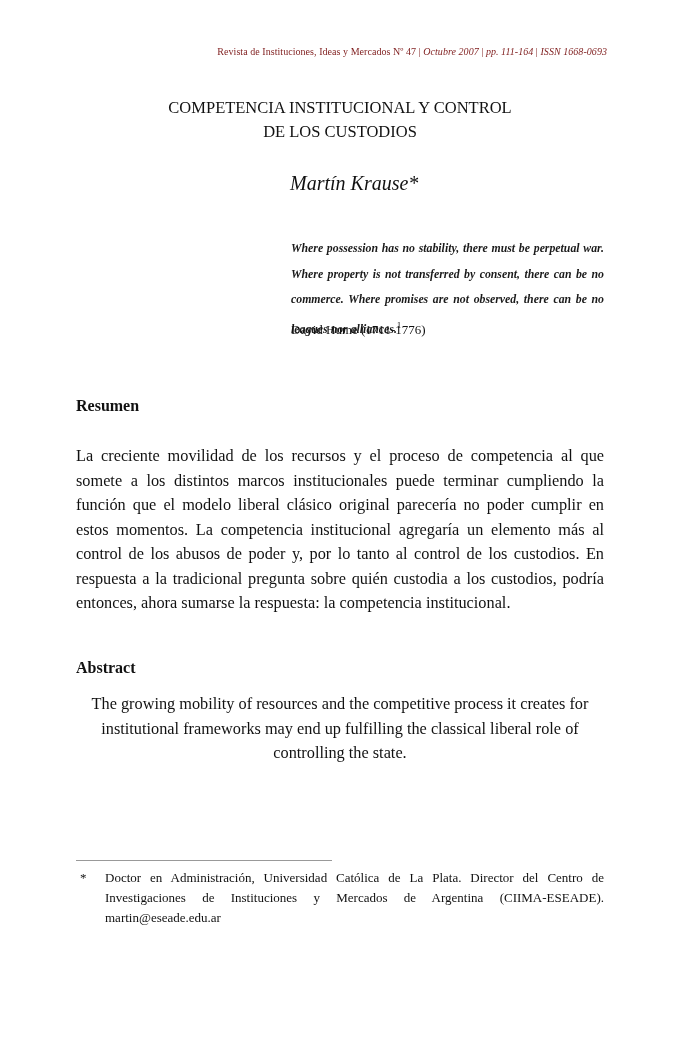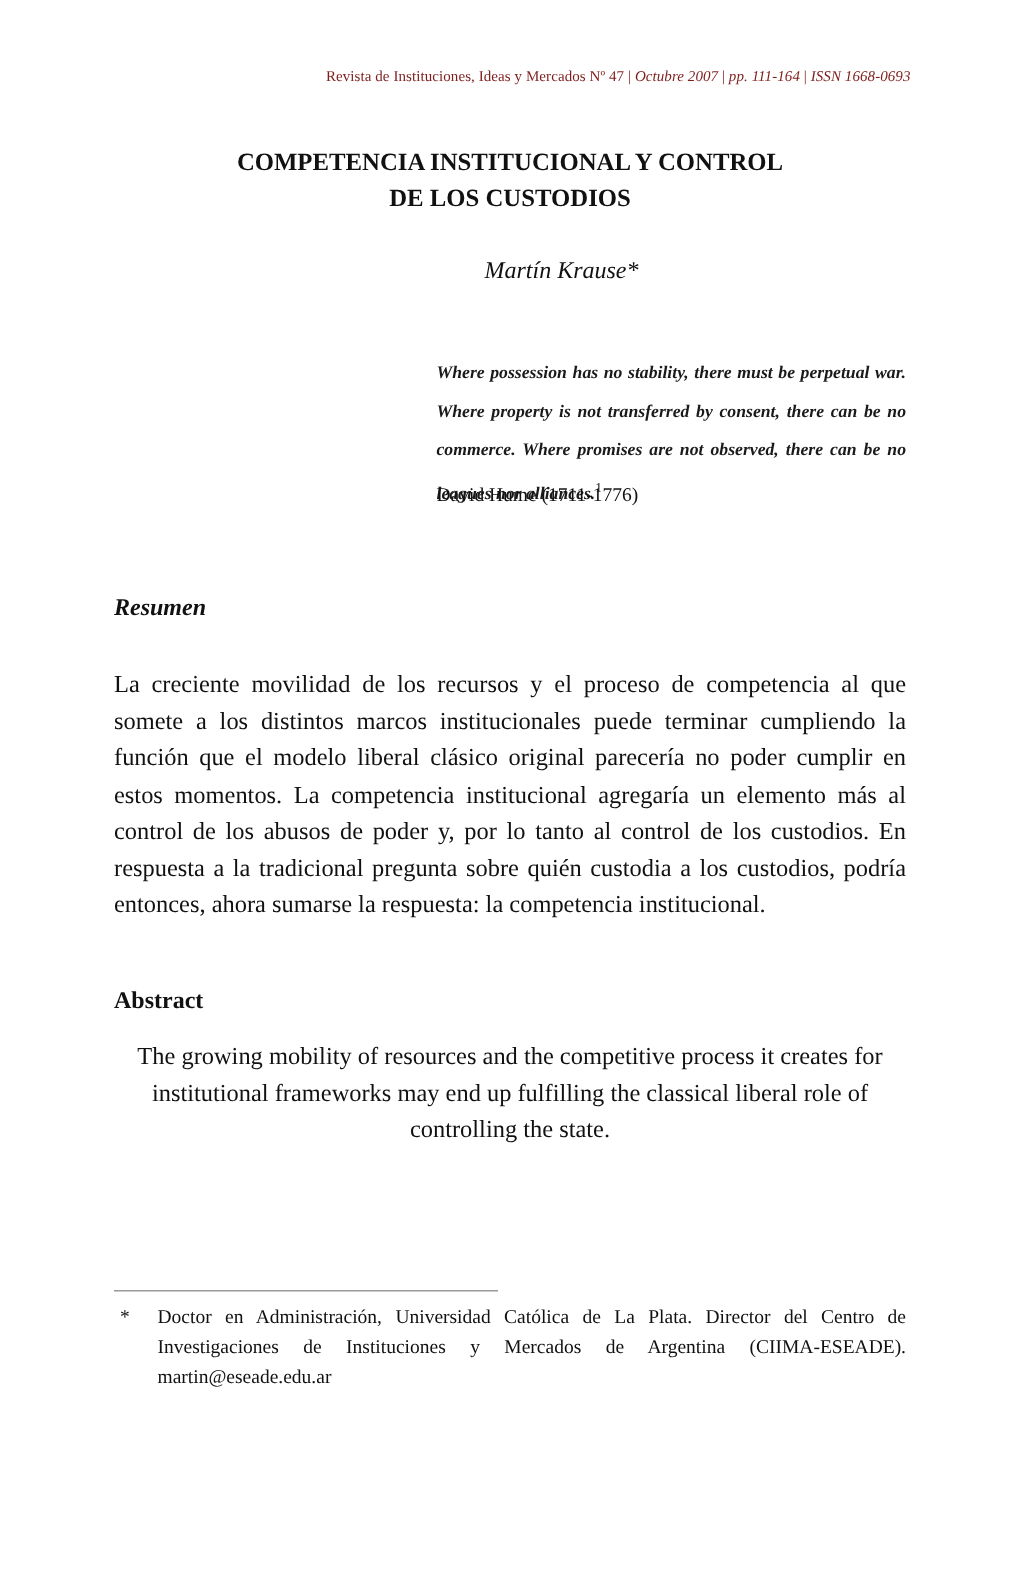--- a/index.html
+++ b/index.html
@@ -2,22 +2,22 @@
 <html><head>
 <meta charset="utf-8">
 <style>
   html, body { margin: 0; padding: 0; background: #ffffff; }
   body { width: 680px; height: 1058px; position: relative; overflow: hidden;
          font-family: "Liberation Serif", "DejaVu Serif", serif; color: #111; }
   .header { position: absolute; top: 46px; left: 0; width: 607px; text-align: right;
             font-size: 10px; letter-spacing: 0.05px; color: #7f1d1d; }
   .header .it { font-style: italic; }
   .title { position: absolute; top: 96px; left: 75px; width: 530px; text-align: center;
-           font-weight: bold; font-size: 16.5px; line-height: 24px; }
-  .author { position: absolute; top: 172px; left: 290px; font-style: italic; font-size: 16px; margin-left: 33px; }
+           font-weight: normal; font-size: 16.5px; line-height: 24px; }
+  .author { position: absolute; top: 172px; left: 290px; font-style: italic; font-size: 20px; }
   .epigraph { position: absolute; top: 220px; left: 291px; width: 313px; font-style: italic;
               font-weight: bold; font-size: 11.8px; line-height: 25.5px; text-align: justify; color: #1a1a1a; margin-top: 16px; }
   .epigraph sup { font-style: normal; font-weight: normal; font-size: 9px; }
   .attribution { position: absolute; top: 322px; left: 291px; width: 313px; text-align: left;
                  font-size: 13px; }
   .section-h { position: absolute; left: 76px; font-weight: bold; font-size: 16px; }
   .body-text { position: absolute; left: 76px; width: 528px; font-size: 16.3px; line-height: 24.5px;
                text-align: justify; }
   .body-text p { margin: 0; }
   .rule { position: absolute; top: 860px; left: 76px; width: 256px; height: 1px; background: #999; }
@@ -37,21 +37,21 @@
   <div>DE LOS CUSTODIOS</div>
 </div>
 
 <div class="author">Martín Krause*</div>
 
 <div class="epigraph">
   <span>Where possession has no stability, there must be perpetual war. Where property is not transferred by consent, there can be no commerce. Where promises are not observed, there can be no leagues nor alliances.</span><sup>1</sup>
 </div>
 <div class="attribution">David Hume (1711-1776)</div>
 
-<div class="section-h" style="top:397px;font-style:italic;">Resumen</div>
+<div class="section-h" style="top:397px;">Resumen</div>
 <div class="body-text" style="top:444px;">
   <p>La creciente movilidad de los recursos y el proceso de competencia al que somete a los distintos marcos institucionales puede terminar cumpliendo la función que el modelo liberal clásico original parecería no poder cumplir en estos momentos. La competencia institucional agregaría un elemento más al control de los abusos de poder y, por lo tanto al control de los custodios. En respuesta a la tradicional pregunta sobre quién custodia a los custodios, podría entonces, ahora sumarse la respuesta: la competencia institucional.</p>
 </div>
 
 <div class="section-h" style="top:645px;margin-top:14px;">Abstract</div>
 <div class="body-text" style="top:692px;">
   <p style="text-align:center;">The growing mobility of resources and the competitive process it creates for institutional frameworks may end up fulfilling the classical liberal role of controlling the state.</p>
 </div>
 
 <div class="rule"></div>

